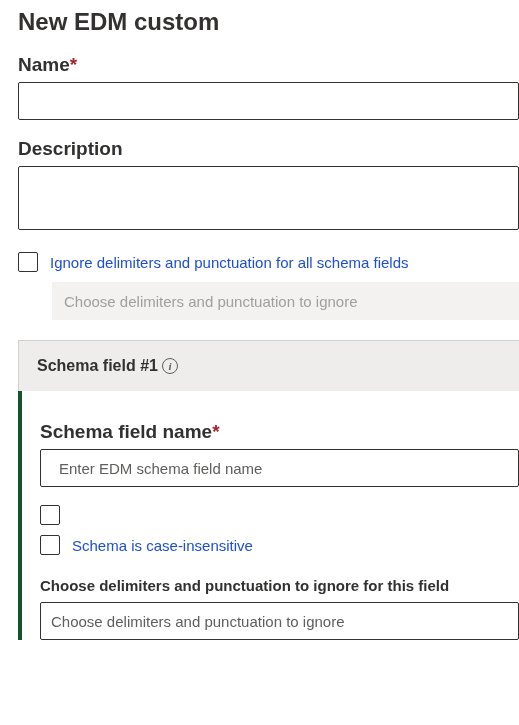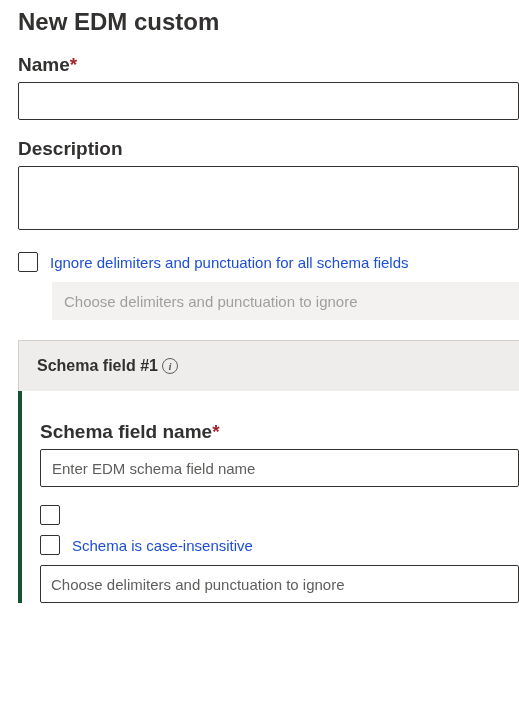--- a/index.html
+++ b/index.html
@@ -24,21 +24,21 @@
     }
     .required-asterisk {
       color: #a4262c;
       font-weight: 600;
     }
     .text-input, .textarea-input {
       width: calc(519px - 18px);
       margin-left: 18px;
       border: 1px solid #323130;
       font-size: 15px;
-      padding: 8px 11px;
+      padding: 8px 18px;
       font-family: inherit;
       border-radius: 2px;
     }
     .text-input {
       height: 38px;
       margin-bottom: 18px;
     }
     .textarea-input {
       height: 64px;
       resize: none;
@@ -177,18 +177,19 @@
 
   <div class="checkbox-row">
     <div class="checkbox"></div>
   </div>
 
   <div class="checkbox-row">
     <div class="checkbox"></div>
     <span class="checkbox-label">Schema is case-insensitive</span>
   </div>
 
+  <div class="bold-label">Choose delimiters and punctuation to ignore for this field</div>
   <div class="dropdown">Choose delimiters and punctuation to ignore</div>
 
 </div>
 
 
 
 
 </body></html>

